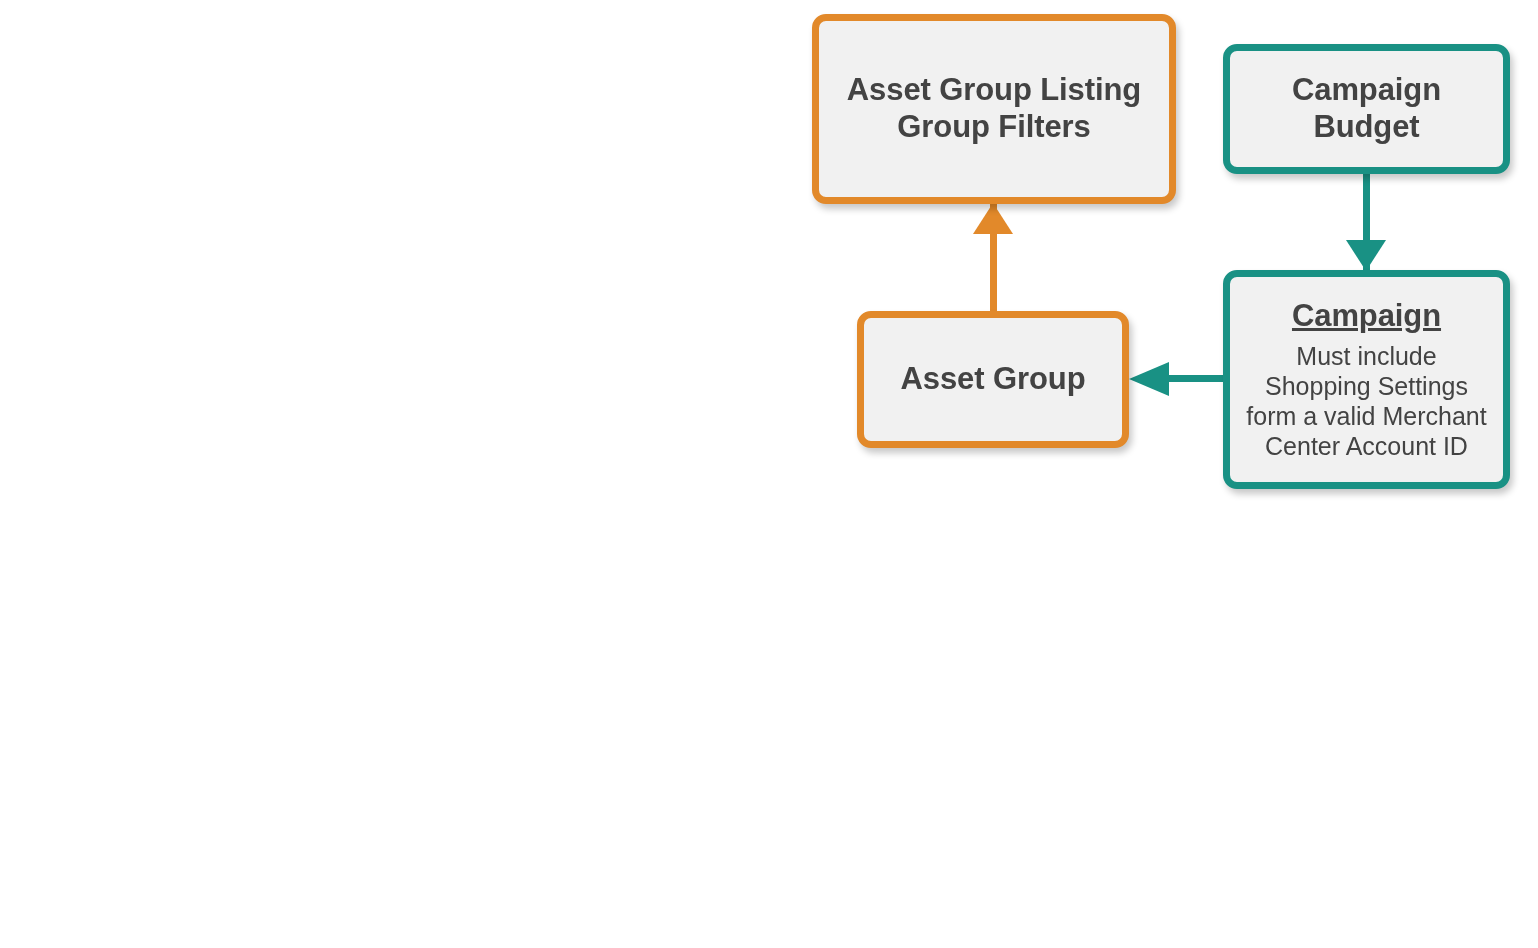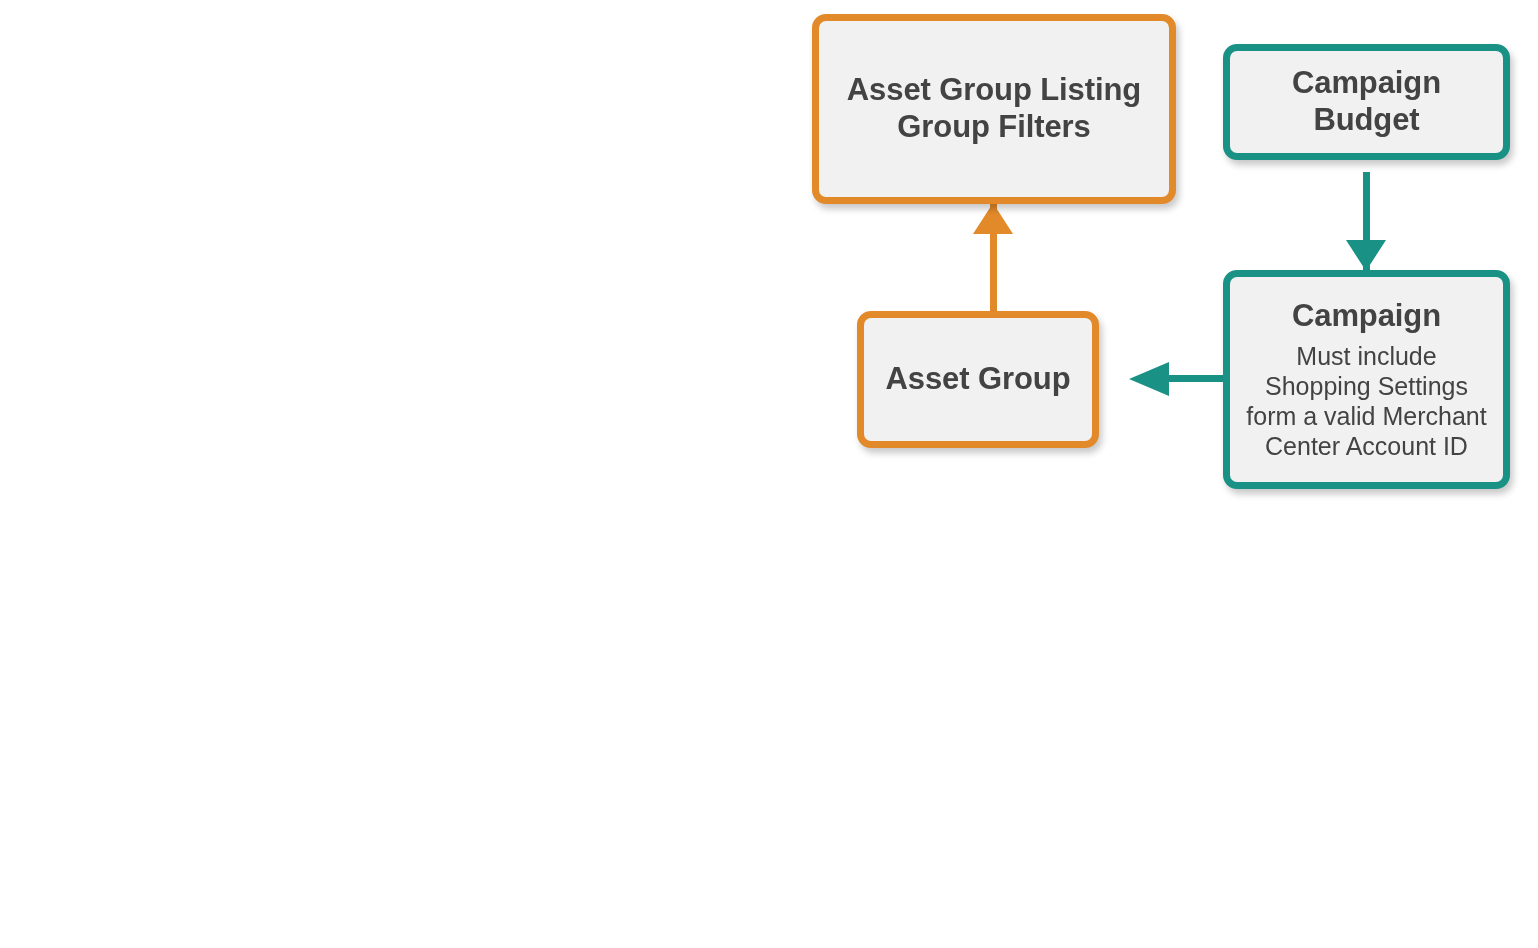--- a/index.html
+++ b/index.html
@@ -54,41 +54,41 @@
     width: 364px; height: 190px;
     border-color: #E2892A;
     padding: 8px 14px;
     gap: 44px;
   }
   #node-listing-group-filters .title { font-size: 31px; }
   #node-listing-group-filters .subtitle { font-size: 25px; }
 
   #node-asset-group {
     left: 857px;  top: 311px;
-    width: 242px; height: 137px;
+    width: 272px; height: 137px;
     border-color: #E2892A;
     padding: 6px 12px;
   }
   #node-asset-group .title { font-size: 31px; }
 
   #node-campaign-budget {
     left: 1223px; top: 44px;
-    width: 287px; height: 116px;
+    width: 287px; height: 130px;
     border-color: #199184;
     padding: 12px 12px;
   }
   #node-campaign-budget .title { font-size: 31px; }
 
   #node-campaign {
     left: 1223px; top: 270px;
     width: 287px; height: 219px;
     border-color: #199184;
     padding: 8px 12px;
   }
-  #node-campaign .title { font-size: 31px; }
+  #node-campaign .title { font-size: 31px; text-decoration: underline; }
   #node-campaign .subtitle { font-size: 25px; }
 
   
   .connector { position: absolute; z-index: 1; }
   .line-v { position: absolute; width: 7px; }
   .line-h { position: absolute; height: 7px; }
   .arrow { position: absolute; width: 0; height: 0; }
 
   
   #edge-assetgroup-to-filters .line-v {

